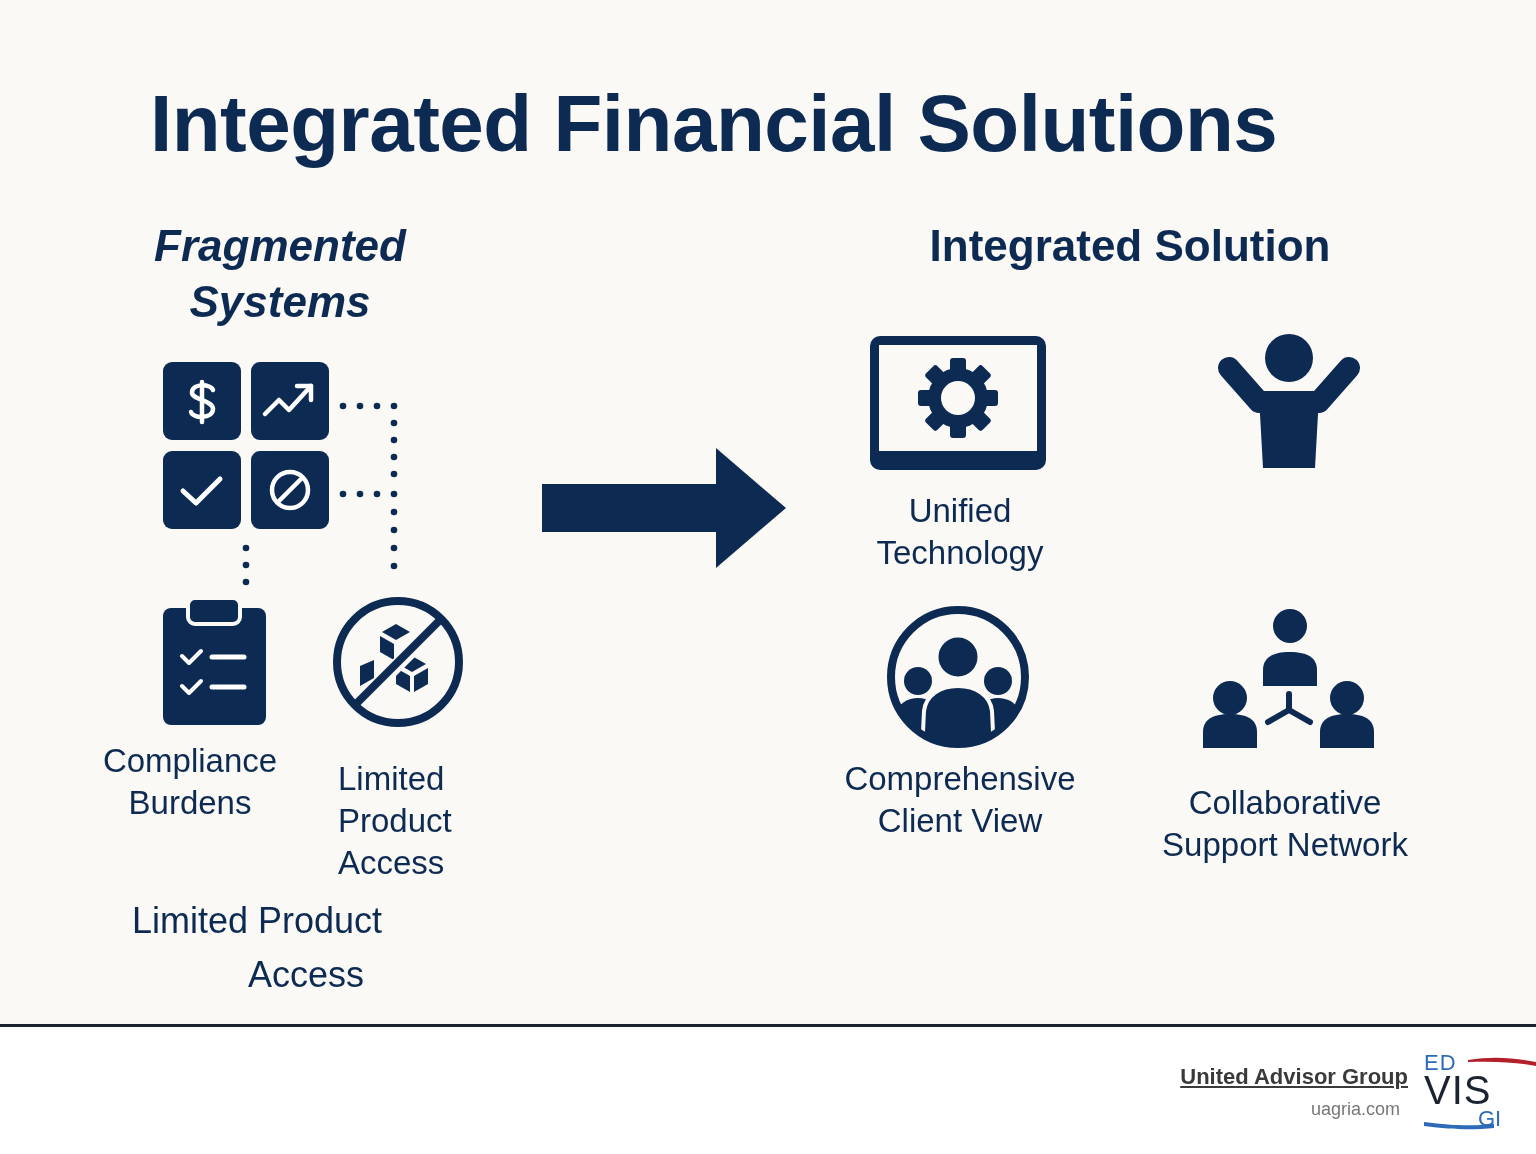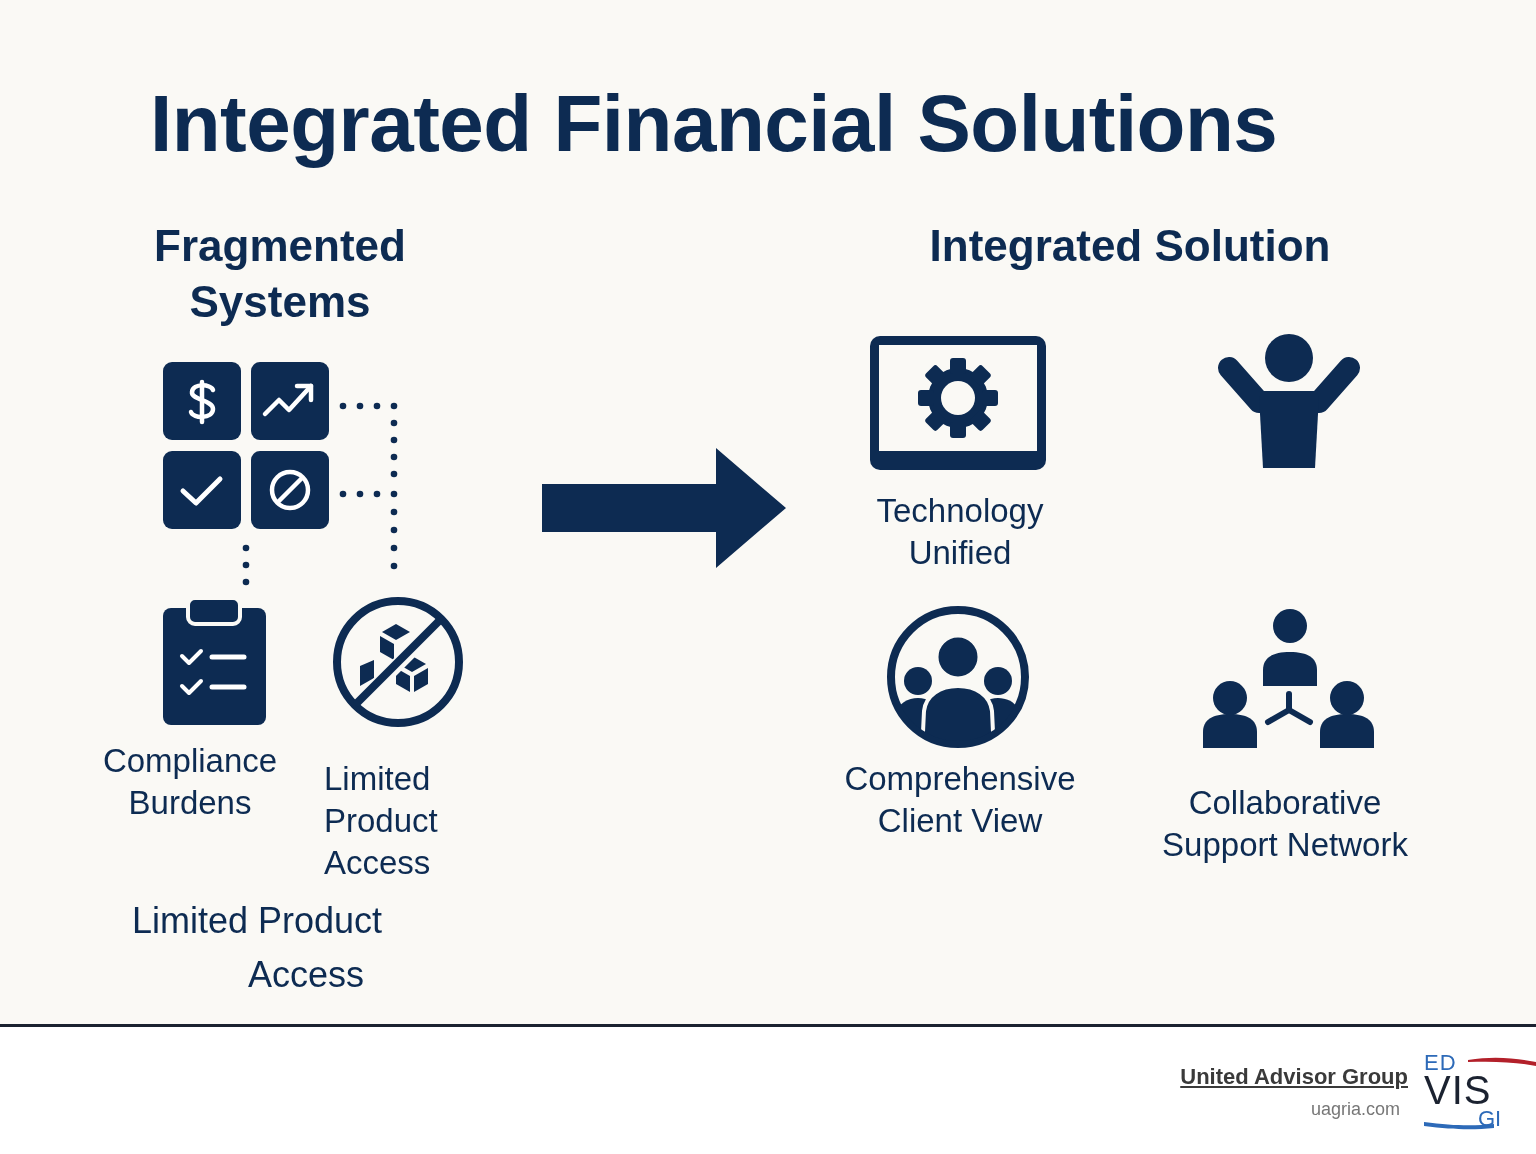--- a/index.html
+++ b/index.html
@@ -23,21 +23,21 @@
   }
   .brand-name { right: 128px; top: 1064px; font-size: 22px; font-weight: bold; color: #3a3a3a; text-align: right; white-space: nowrap; text-decoration: underline; }
   .brand-url { right: 136px; top: 1099px; font-size: 18px; color: #777; text-align: right; white-space: nowrap; }
   .logo { left: 1424px; top: 1050px; width: 112px; height: 80px; overflow: hidden; }
 </style>
 </head>
 <body>
 
 <div class="abs title">Integrated Financial Solutions</div>
 
-<div class="abs h2" style="left:120px; top:218px; width:320px;">
+<div class="abs h2" style="left:120px; top:218px; width:320px;font-style:italic;">
   <span>Fragmented</span>
   <span>Systems</span>
 </div>
 
 <svg class="abs" style="left:150px; top:350px;" width="290" height="240">
 
   <g fill="#0d2b52">
     <circle cx="193" cy="56" r="3.3"></circle>
       <circle cx="210" cy="56" r="3.3"></circle>
       <circle cx="227" cy="56" r="3.3"></circle>
@@ -97,21 +97,21 @@
   <polygon points="98,74 84,82 84,98 98,90" fill="#0d2b52"></polygon>
   <polygon points="30,72 44,66 44,84 30,92" fill="#0d2b52"></polygon>
   <line x1="30" y1="108" x2="108" y2="30" stroke="#faf9f5" stroke-width="14"></line>
   <line x1="28" y1="108" x2="108" y2="28" stroke="#0d2b52" stroke-width="8" stroke-linecap="round"></line>
 </svg>
 
 <div class="abs lbl" style="left:80px; top:740px; width:220px;">
   <span>Compliance</span>
   <span>Burdens</span>
 </div>
-<div class="abs lbl" style="left:304px; top:758px; width:160px; text-align:left; padding-left:20px;">
+<div class="abs lbl" style="left:318px; top:758px; width:160px; text-align:left; padding-left:20px;">
   <span>Limited</span>
   <span>Product</span>
   <span>Access</span>
 </div>
 
 <div class="abs" style="left:132px; top:894px; width:340px; overflow:hidden; font-size:36px; line-height:54px; color:#0d2b52;">
   <span style="display:block; white-space:nowrap;">Limited Product</span>
   <span style="display:block; white-space:nowrap; text-align:center; width:348px;">Access</span>
 </div>
 
@@ -173,22 +173,22 @@
     <path d="M120 142 L120 126 C120 114 129 108 147 108 C165 108 174 114 174 126 L174 142 Z"></path>
   </g>
   <g stroke="#0d2b52" stroke-width="6" stroke-linecap="round">
     <line x1="89" y1="88" x2="89" y2="104"></line>
     <line x1="89" y1="104" x2="68" y2="116"></line>
     <line x1="89" y1="104" x2="110" y2="116"></line>
   </g>
 </svg>
 
 <div class="abs lbl" style="left:820px; top:490px; width:280px;">
+  <span>Unified</span>
   <span>Technology</span>
-  <span>Unified</span>
 </div>
 <div class="abs lbl" style="left:1150px; top:490px; width:280px;">
 </div>
 <div class="abs lbl" style="left:800px; top:758px; width:320px;">
   <span>Comprehensive</span>
   <span>Client View</span>
 </div>
 <div class="abs lbl" style="left:1120px; top:758px; width:330px;margin-top:24px;">
   <span>Collaborative</span>
   <span>Support Network</span>

